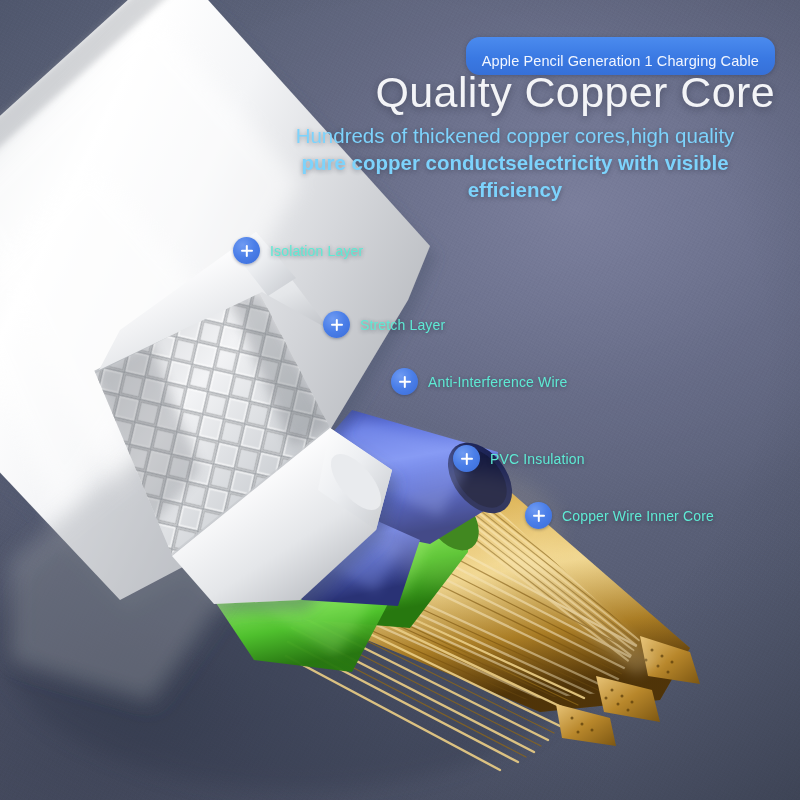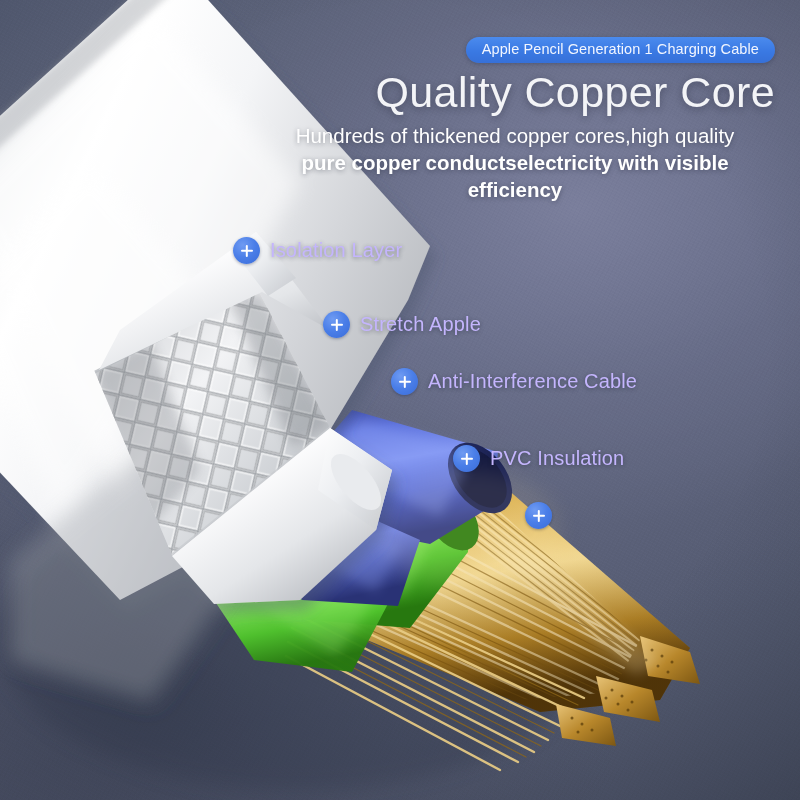--- a/index.html
+++ b/index.html
@@ -31,36 +31,36 @@
     position:absolute; inset:0; opacity:.30; mix-blend-mode:overlay;
     background-image:
       repeating-linear-gradient(27deg, rgba(255,255,255,.045) 0 1px, rgba(0,0,0,0) 1px 3px),
       repeating-linear-gradient(117deg, rgba(0,0,0,.05) 0 1px, rgba(0,0,0,0) 1px 4px);
   }
 
   
   .header { position:absolute; left:0; top:0; width:800px; z-index:40; }
   .pill {
     position:absolute; right:25px; top:37px;
-    padding:4px 16px 6px;
+    padding:16px 16px 6px;
     border-radius:14px;
     background:linear-gradient(180deg,#4b8bee 0%,#3a79e3 55%,#3670d8 100%);
     color:#f2f6ff; font-size:14.5px; letter-spacing:.1px; white-space:nowrap;
     box-shadow:0 1px 4px rgba(20,30,60,.30);
   }
   .headline {
     position:absolute; right:25px; top:68px;
     font-size:43px; font-weight:300; color:#f3f4f7;
     letter-spacing:.4px; white-space:nowrap;
     text-shadow:0 2px 7px rgba(25,30,45,.38);
   }
   .sub {
     position:absolute; right:25px; top:122px;
     width:520px; text-align:center;
-    font-size:20.5px; font-weight:300; line-height:27px; color:#ffffff;
+    font-size:20.5px; font-weight:300; line-height:27px; color:#7dd3fc;
     text-shadow:0 1px 5px rgba(25,30,45,.40);
   }
   .sub .l2 { display:block;font-weight:bold; }
 
   
   .cable { position:absolute; inset:0; z-index:10; }
   .cable svg { position:absolute; left:0; top:0; }
 
   
   .callout {
@@ -73,21 +73,21 @@
     background:radial-gradient(circle at 36% 30%, #6f9bf2 0%, #4a7ee8 48%, #3a6cd8 100%);
     box-shadow:0 1px 3px rgba(20,30,60,.35);
     position:relative;
   }
   .badge::before, .badge::after {
     content:""; position:absolute; background:#fff; border-radius:1px;
   }
   .badge::before { left:50%; top:50%; width:12px; height:2.4px; transform:translate(-50%,-50%); }
   .badge::after  { left:50%; top:50%; width:2.4px; height:12px; transform:translate(-50%,-50%); }
   .callout .txt {
-    font-size:20px; font-weight:400; color:#c4b5fd; letter-spacing:.15px;
+    font-size:14px; font-weight:400; color:#5eead4; letter-spacing:.15px;
     text-shadow:0 1px 4px rgba(25,30,45,.45);
   }
 
   .c0 { left:233px; top:237px; }
   .c1 { left:323px; top:311px; }
   .c2 { left:391px; top:368px; }
   .c3 { left:453px; top:433px;margin-top:12px; }
   .c4 { left:525px; top:502px; }
 </style>
 </head>
@@ -395,30 +395,31 @@
     </div>
   </div>
 
   <div class="callout c0">
     <span class="badge"></span>
     <span class="txt">Isolation Layer</span>
   </div>
 
   <div class="callout c1">
     <span class="badge"></span>
-    <span class="txt">Stretch Apple</span>
+    <span class="txt">Stretch Layer</span>
   </div>
 
   <div class="callout c2">
     <span class="badge"></span>
-    <span class="txt">Anti-Interference Cable</span>
+    <span class="txt">Anti-Interference Wire</span>
   </div>
 
   <div class="callout c3">
     <span class="badge"></span>
     <span class="txt">PVC Insulation</span>
   </div>
 
   <div class="callout c4">
     <span class="badge"></span>
+    <span class="txt">Copper Wire Inner Core</span>
   </div>
 
 </div>
 
 </body></html>

